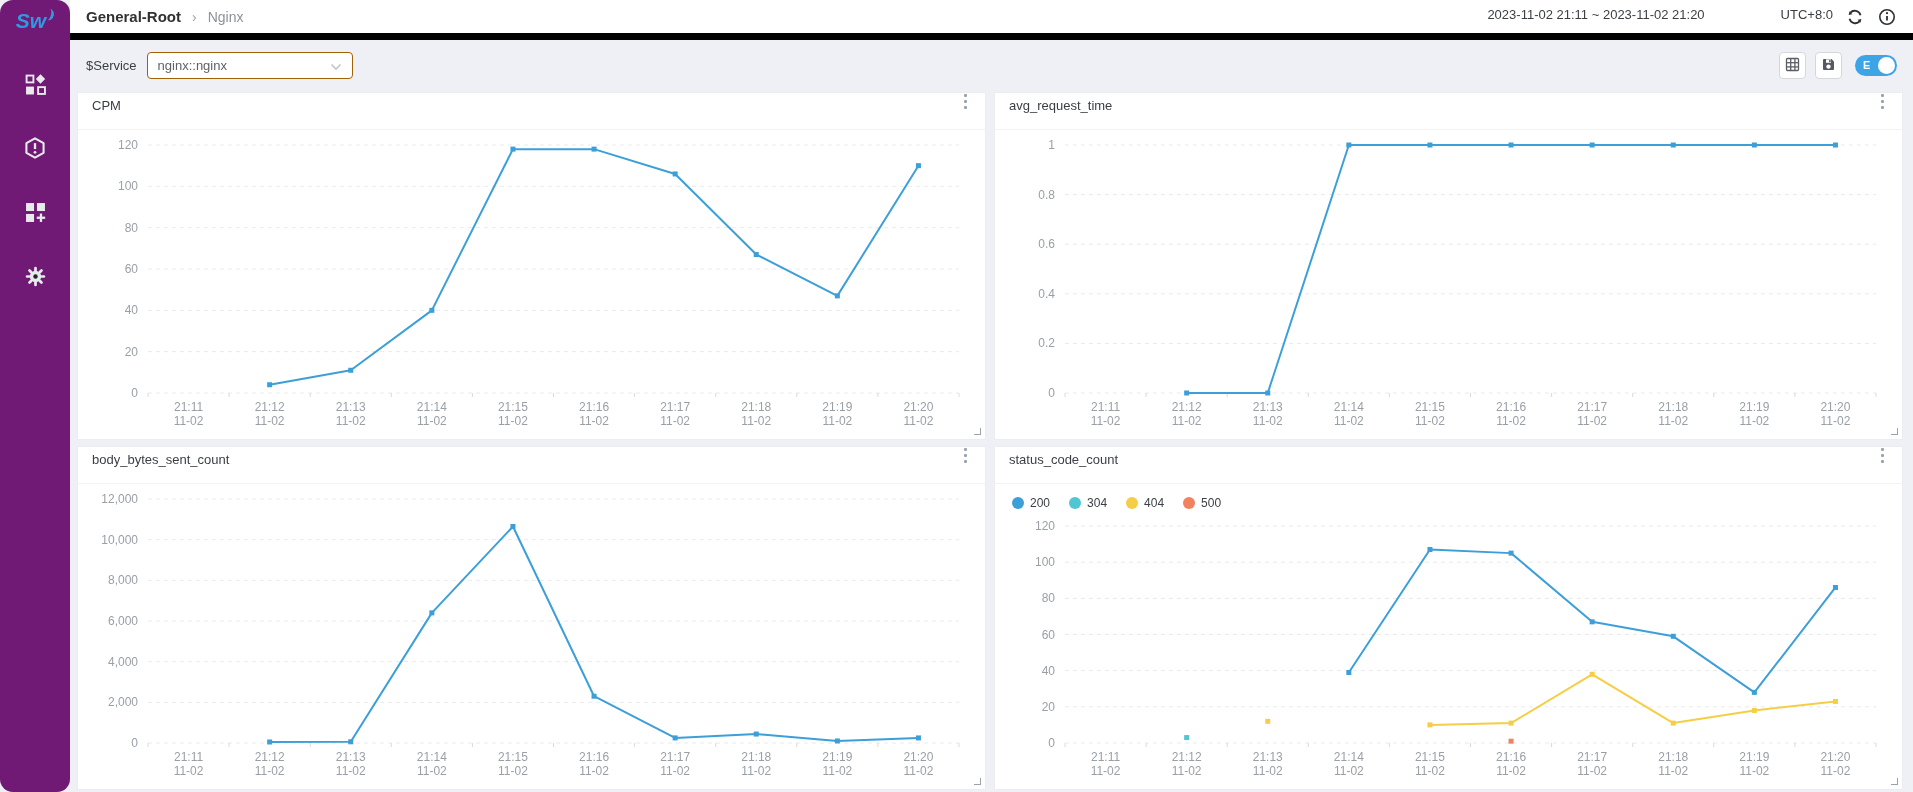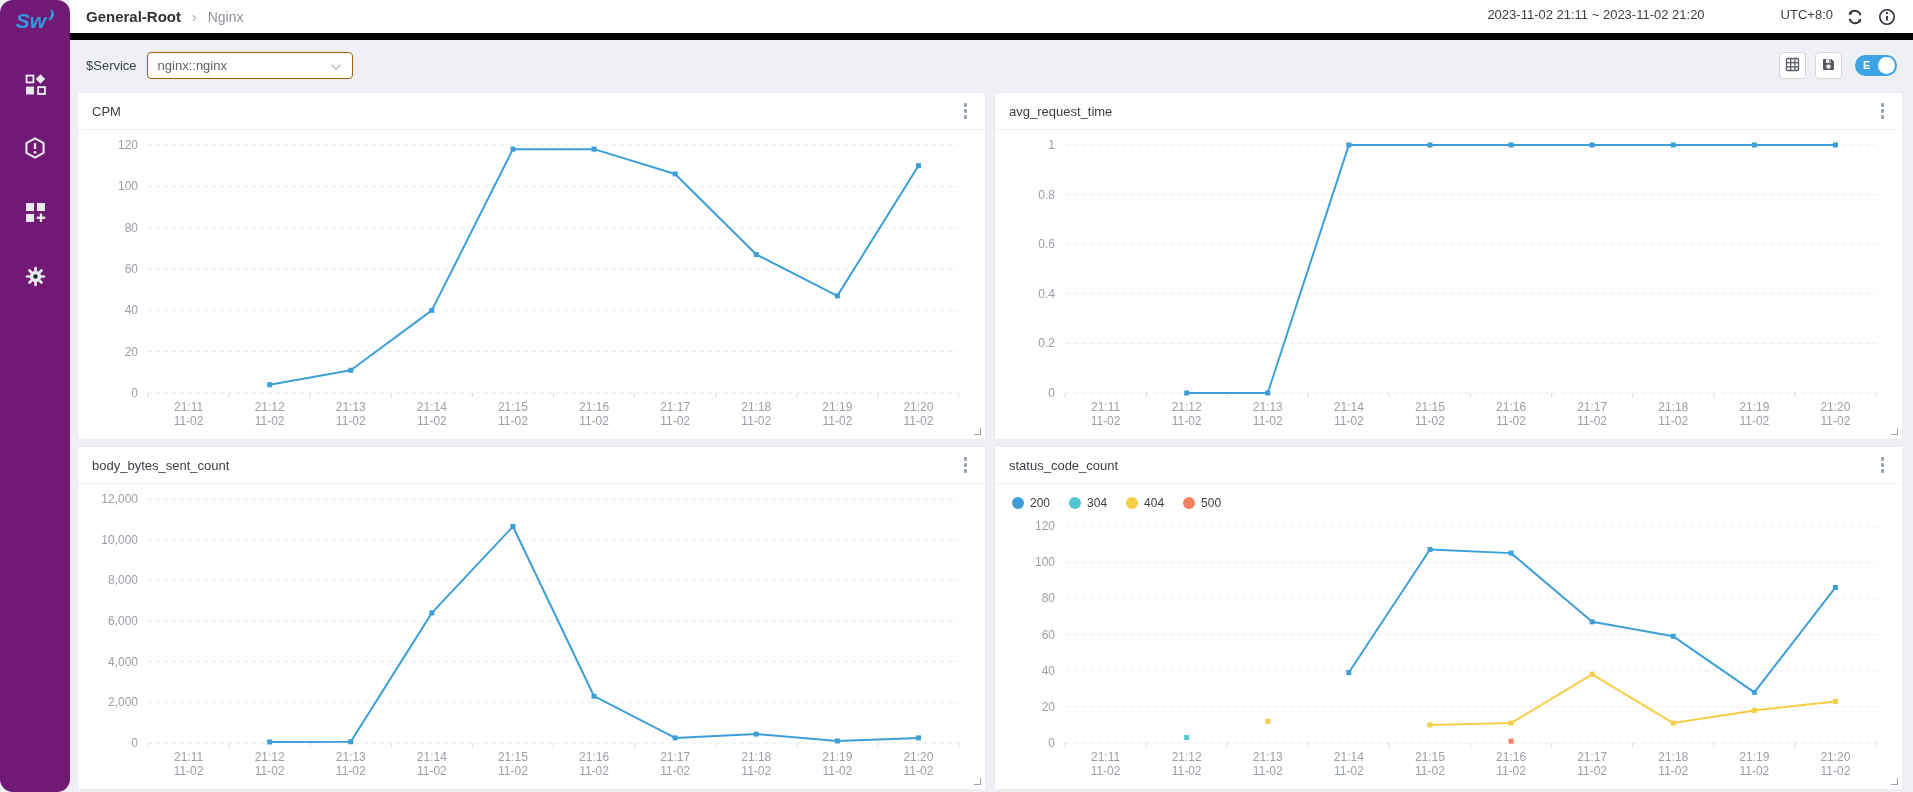--- a/index.html
+++ b/index.html
@@ -34,21 +34,21 @@
   .select-value { font-size:13px; color:#5f6368; }
   .toolbar-right { display:flex; align-items:center; gap:9px; }
   .tool-btn { width:27px; height:27px; background:#fff; border:1px solid #d4d7dc; border-radius:4px; display:flex; align-items:center; justify-content:center; cursor:pointer; padding:0; }
   .switch { width:42px; height:21px; border-radius:11px; background:#3da4e6; position:relative; cursor:pointer; margin-left:4px; }
   .switch-label { position:absolute; left:8px; top:4px; color:#fff; font-size:11px; font-weight:bold; line-height:13px; }
   .switch-knob { position:absolute; right:2px; top:2px; width:17px; height:17px; border-radius:50%; background:#fff; }
 
   
   .dashboard { flex:1; display:grid; grid-template-columns:1fr 1fr; grid-template-rows:348px 344px; gap:6px 8px; padding:13px 10px 0 7px; }
   .panel { background:#fff; border:1px solid #ebedf0; position:relative; }
-  .panel-header { height:37px; display:flex; align-items:center; justify-content:space-between; padding:16px 14px; border-bottom:1px solid #f2f3f5; }
+  .panel-header { height:37px; display:flex; align-items:flex-end; justify-content:space-between; padding:16px 14px; border-bottom:1px solid #f2f3f5; }
   .panel-title { font-size:13px; font-weight:normal; color:#3a3f45; }
   .kebab { display:flex; flex-direction:column; gap:2.5px; cursor:pointer; padding:4px; }
   .kebab i { width:3.5px; height:3.5px; background:#9aa3ad; border-radius:1px; display:block; }
   .panel-body { position:absolute; top:38px; left:0; right:0; bottom:0; display:flex; flex-direction:column; }
   .legend { display:flex; align-items:center; gap:19px; padding:11px 0 2px 17px; }
   .legend-item { display:flex; align-items:center; gap:6px; font-size:12px; color:#3a3f45; cursor:pointer; }
   .legend-dot { width:12px; height:12px; border-radius:50%; flex-shrink:0; }
   svg.chart { flex:1; width:100%; display:block; }
   svg.chart text { font-family:"Liberation Sans", sans-serif; }
   .resize-handle { position:absolute; right:4px; bottom:4px; width:7px; height:7px; border-right:1px solid #9aa3ad; border-bottom:1px solid #9aa3ad; cursor:nwse-resize; }

